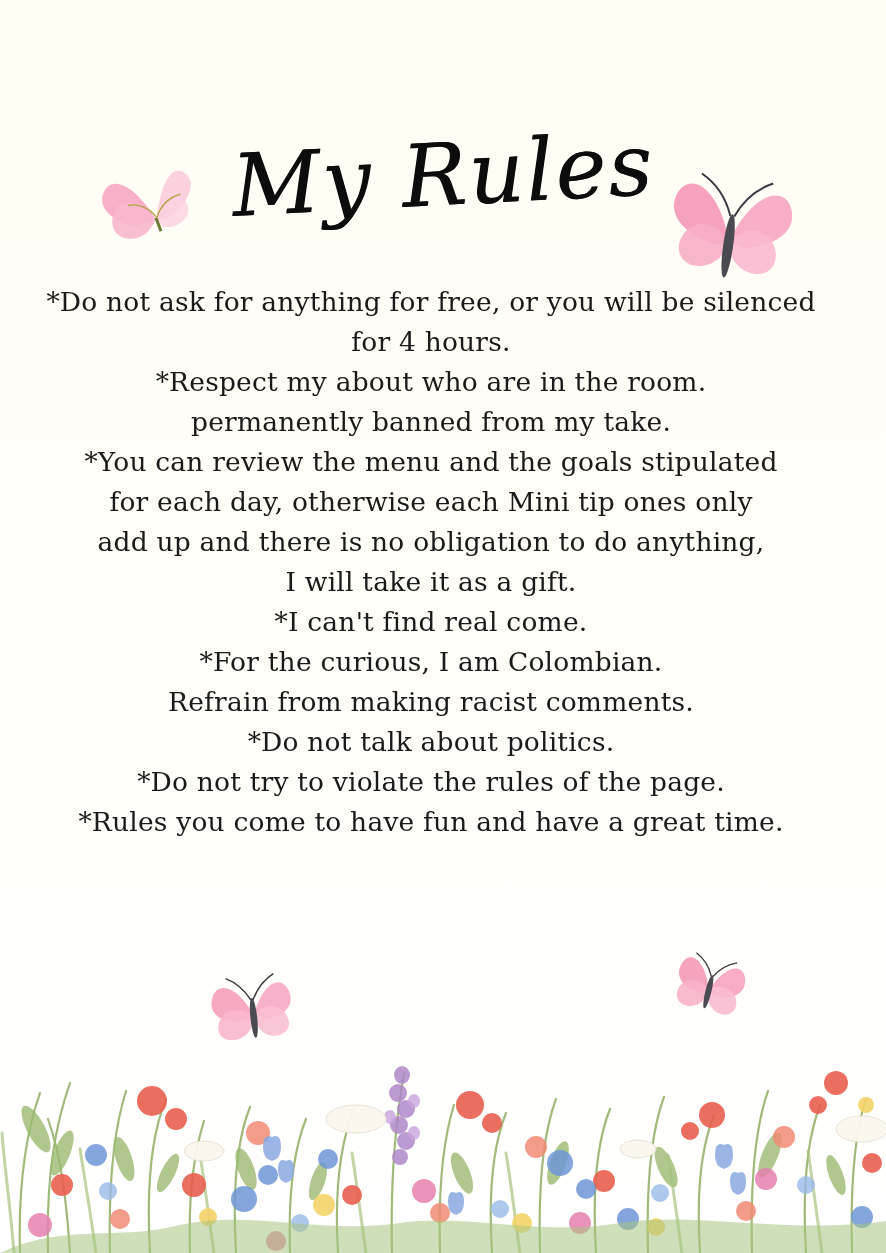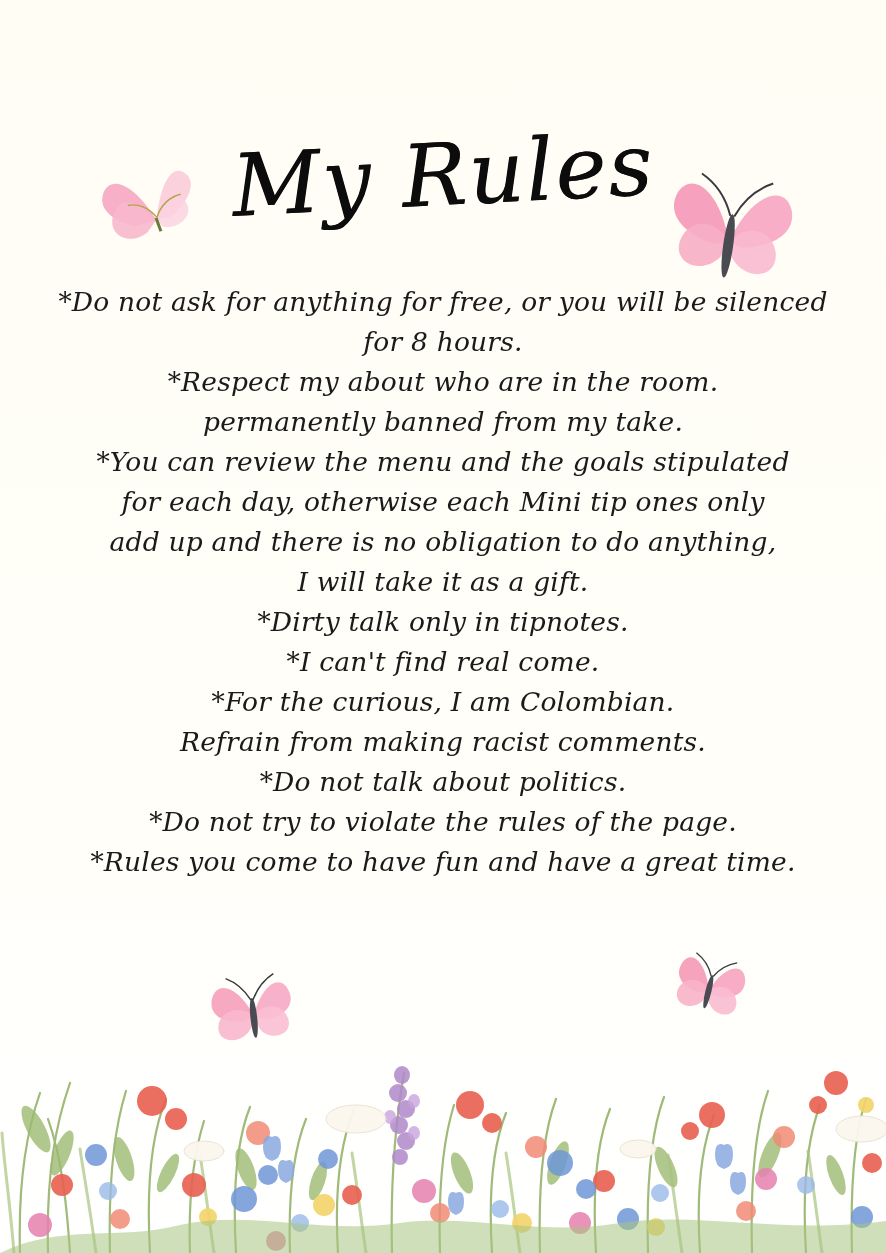--- a/index.html
+++ b/index.html
@@ -51,25 +51,24 @@
   }
   .bf-left-top  { left: 100px; top: 78px;  width: 110px; height: 130px; transform: rotate(-12deg); }
   .bf-right-top { left: 660px; top: 80px;  width: 140px; height: 165px; transform: rotate(8deg); }
   .bf-low-left  { left: 205px; top: 960px; width: 95px;  height: 100px; transform: rotate(-6deg); }
   .bf-low-right { left: 670px; top: 940px; width: 80px;  height: 90px;  transform: rotate(14deg); }
 
   
   .rules {
     position: absolute;
     top: 282px;
-    left: 40px;
+    left: 28px;
     width: 806px;
     text-align: center;
     font-family: "DejaVu Serif", serif;
-    font-style: italic;
     font-size: 26.5px;
     line-height: 40px;
     color: #1a1a1a;
     letter-spacing: 0.2px;
   }
   .rules .line {
     display: block;
     white-space: nowrap;
   }
 
@@ -112,28 +111,27 @@
         <path d="M68 66 C60 46, 46 34, 34 28" stroke="#3a3a42" stroke-width="2" fill="none"></path>
         <path d="M72 66 C80 46, 94 34, 106 28" stroke="#3a3a42" stroke-width="2" fill="none"></path>
       </g>
     </svg>
 
     <div class="title">My Rules</div>
   </div>
 
   <div class="rules">
     <span class="line">*Do not ask for anything for free, or you will be silenced</span>
-    <span class="line">for 8 hours.</span>
+    <span class="line">for 4 hours.</span>
     <span class="line">*Respect my about who are in the room.</span>
     <span class="line">permanently banned from my take.</span>
     <span class="line">*You can review the menu and the goals stipulated</span>
     <span class="line">for each day, otherwise each Mini tip ones only</span>
     <span class="line">add up and there is no obligation to do anything,</span>
     <span class="line">I will take it as a gift.</span>
-    <span class="line">*Dirty talk only in tipnotes.</span>
     <span class="line">*I can't find real come.</span>
     <span class="line">*For the curious, I am Colombian.</span>
     <span class="line">Refrain from making racist comments.</span>
     <span class="line">*Do not talk about politics.</span>
     <span class="line">*Do not try to violate the rules of the page.</span>
     <span class="line">*Rules you come to have fun and have a great time.</span>
   </div>
 
   <svg class="butterfly bf-low-left" viewBox="0 0 95 100">
     <g>

